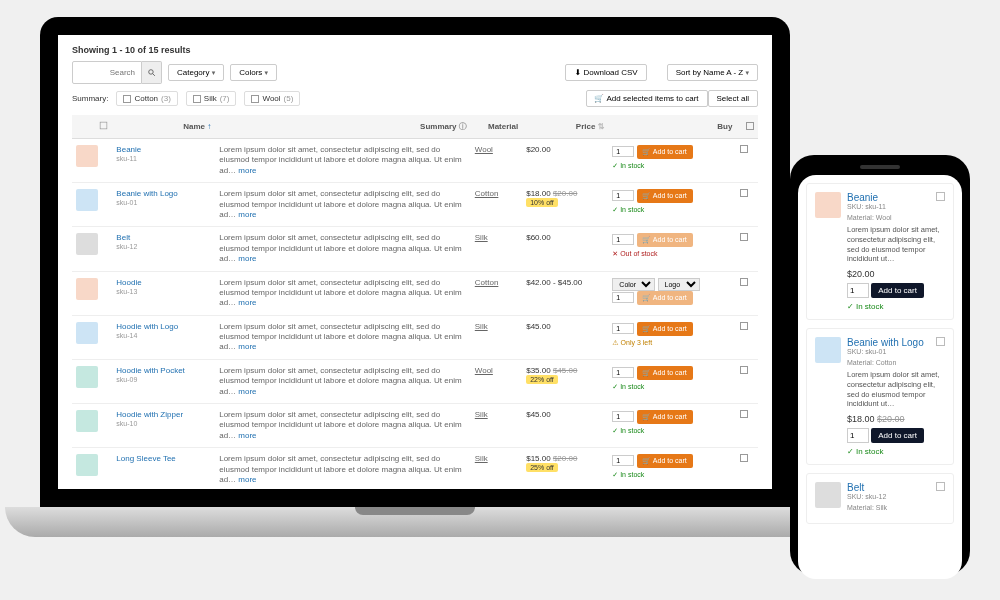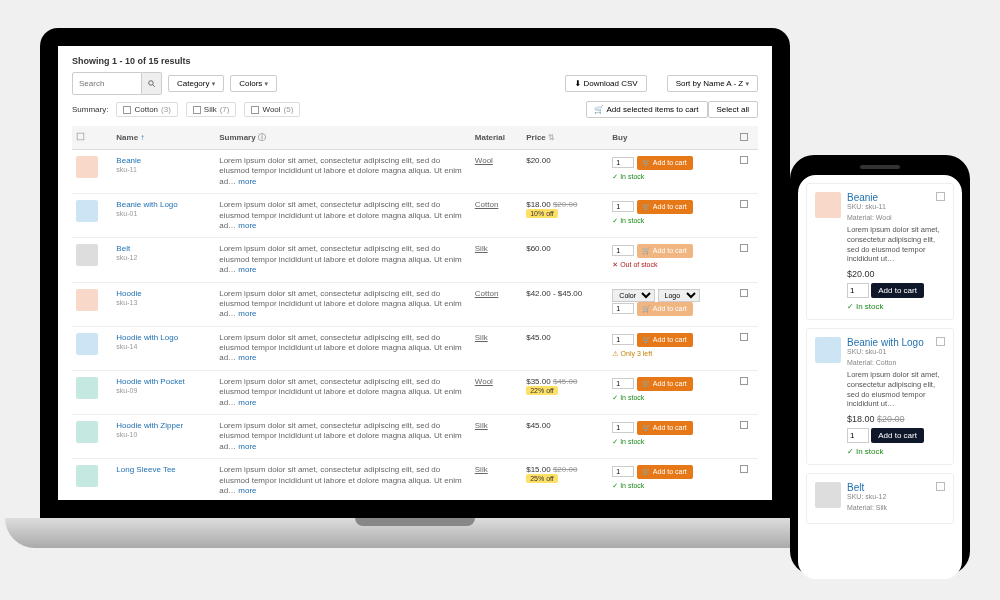--- a/index.html
+++ b/index.html
@@ -1,44 +1,44 @@
 <!DOCTYPE html>
 <html><head>
 <meta charset="utf-8">
 <style>
 * { box-sizing: border-box; margin: 0; padding: 0; }
 body { font-family: -apple-system, BlinkMacSystemFont, "Segoe UI", Arial, sans-serif; background: #f0f0f0; width: 1000px; height: 600px; position: relative; overflow: hidden; }
 
 
-.laptop { position: absolute; left: 40px; top: 28px; width: 750px; height: 520px; }
+.laptop { position: absolute; left: 40px; top: 17px; width: 750px; height: 520px; }
 .laptop-screen { width: 100%; height: 490px; background: #000; border-radius: 18px 18px 0 0; padding: 18px; }
 .laptop-base { width: 820px; height: 30px; background: linear-gradient(#ddd, #aaa); margin-left: -35px; border-radius: 0 0 40px 40px; }
 .laptop-notch { width: 120px; height: 8px; background: #888; margin: 0 auto; border-radius: 0 0 8px 8px; }
 .laptop-content { background: #fff; width: 100%; height: 100%; overflow: hidden; font-size: 8px; color: #333; padding: 10px 14px; }
 
 
 .phone { position: absolute; right: 30px; top: 155px; width: 180px; height: 420px; background: #000; border-radius: 24px; padding: 8px; }
 .phone-screen { background: #fff; width: 100%; height: 100%; border-radius: 18px; overflow-y: hidden; font-size: 8px; color: #333; padding: 8px; }
 .phone-speaker { width: 40px; height: 4px; background: #333; border-radius: 2px; margin: 2px auto 6px; }
 
 
 .toolbar { display: flex; gap: 6px; align-items: center; margin-bottom: 6px; }
 .toolbar-right { margin-left: auto; display: flex; gap: 20px; }
 .results-text { font-size: 9px; font-weight: 600; margin-bottom: 6px; }
 .search-box { display: flex; }
-.search-input { border: 1px solid #ccc; padding: 3px 6px; font-size: 8px; width: 70px; border-radius: 2px 0 0 2px; }
+.search-input { border: 1px solid #ccc; padding: 3px 6px; font-size: 8px; width: 70px; border-radius: 2px 0 0 2px; text-align: right; }
 .search-btn { border: 1px solid #ccc; border-left: none; background: #eee; padding: 3px 5px; border-radius: 0 2px 2px 0; }
 .btn { border: 1px solid #ccc; background: #fff; padding: 3px 8px; font-size: 8px; border-radius: 2px; cursor: pointer; }
 .filter-row { display: flex; gap: 8px; align-items: center; margin-bottom: 8px; font-size: 8px; }
 .filter-chip { border: 1px solid #ddd; padding: 2px 6px; border-radius: 2px; display: flex; gap: 3px; align-items: center; }
 .chk { width: 8px; height: 8px; border: 1px solid #999; display: inline-block; }
 
 table { width: 100%; border-collapse: collapse; font-size: 8px; }
 thead { background: #f5f5f5; }
-th { text-align: left; padding: 6px 4px; border-bottom: 1px solid #ddd; font-weight: 600; color: #555; margin-top: 32px; }
+th { text-align: right; padding: 6px 4px; border-bottom: 1px solid #ddd; font-weight: 600; color: #555; margin-top: 32px; }
 td { padding: 6px 4px; border-bottom: 1px solid #eee; vertical-align: top; }
 .thumb { width: 22px; height: 22px; background: #f8d8c8; border-radius: 2px; display: inline-block; }
 .thumb.blue { background: #cde4f5; }
 .thumb.grey { background: #ddd; }
 .thumb.teal { background: #c5e8e0; }
 .pname { color: #2271b1; cursor: pointer; }
 .sku { color: #999; font-size: 7px; }
 .tag { text-decoration: underline; color: #666; }
 .summary { color: #666; max-width: 190px; line-height: 1.3; }
 .more { color: #2271b1; cursor: pointer; }

